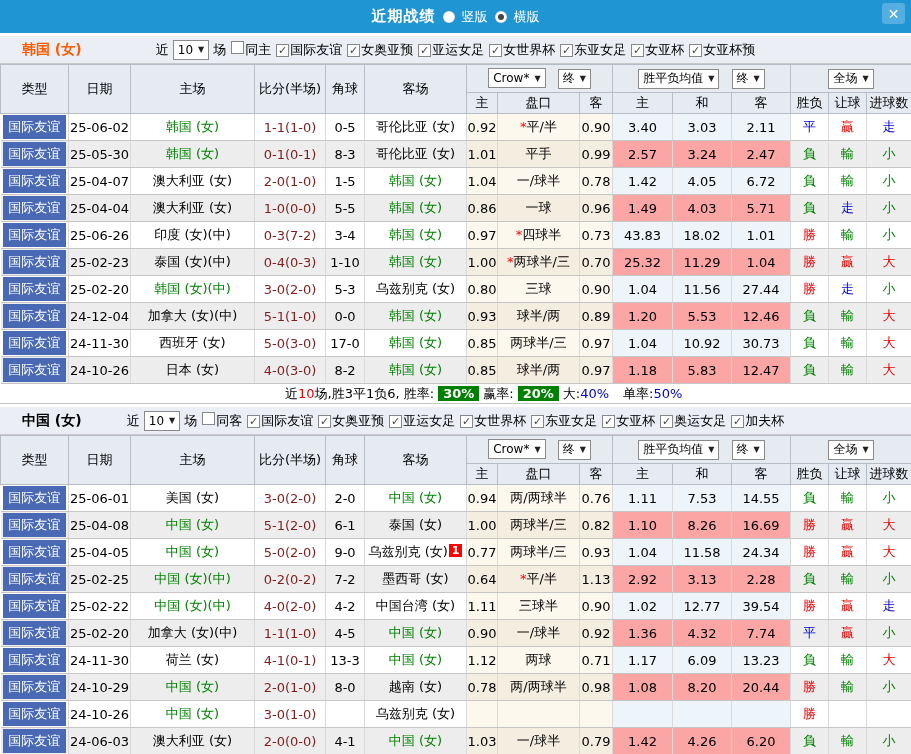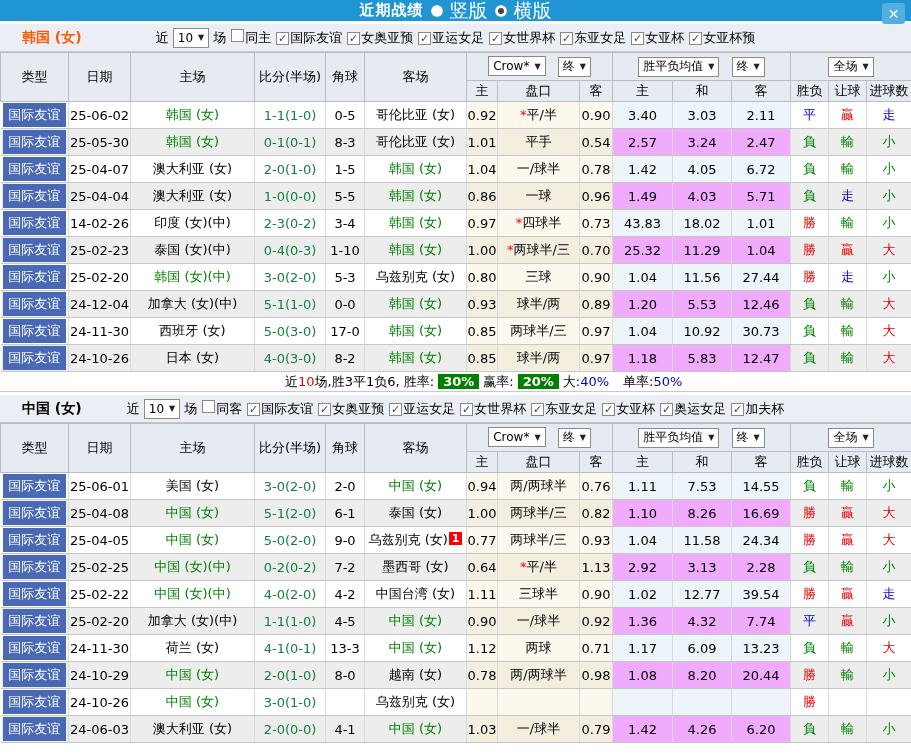--- a/index.html
+++ b/index.html
@@ -1,22 +1,22 @@
 <!DOCTYPE html>
 <html><head>
 <meta charset="utf-8">
 <style>
   html,body{margin:0;padding:0;background:#fff;}
   body{width:911px;height:754px;overflow:hidden;font-family:"DejaVu Sans","Liberation Sans",sans-serif;}
   .app{width:911px;height:754px;background:#fff;}
 
   
-  .titlebar{height:21px;background:#2095d3;position:relative;display:flex;align-items:center;justify-content:center;gap:7px;color:#fff;}
+  .titlebar{height:33px;background:#2095d3;position:relative;display:flex;align-items:center;justify-content:center;gap:7px;color:#fff;}
   .tb-title{font-weight:bold;font-size:15px;letter-spacing:1px;}
-  .tb-label{font-size:19px;}
+  .tb-label{font-size:13px;}
   .radio{width:12px;height:12px;border-radius:50%;background:#fff;display:inline-block;position:relative;box-shadow:inset 0 0 1px #777;}
   .radio.checked::after{content:"";position:absolute;left:3px;top:3px;width:6px;height:6px;border-radius:50%;background:#444;}
   .close-btn{position:absolute;right:6px;top:3px;width:23px;height:21px;background:#54aee2;border-radius:3px;color:#fff;font-size:14px;font-weight:bold;display:flex;align-items:center;justify-content:center;cursor:pointer;}
 
   .gap{height:3px;background:#fff;}
 
   
   .filter-row{height:27px;background:#ebeef5;border-bottom:1px solid #c8c8c8;display:flex;align-items:center;position:relative;font-size:13px;color:#000;}
   .section-title{position:absolute;left:22px;font-weight:bold;font-size:14px;}
   .section-title.orange{color:#ff5a00;}
@@ -29,26 +29,26 @@
   
   table.grid{width:911px;border-collapse:collapse;table-layout:fixed;font-size:13px;}
   table.grid th{background:#e6ebf2;border:1px solid #b6bdc7;font-weight:normal;font-size:13px;padding:0;color:#000;}
   tr.h1 th{height:27px;}
   tr.h2 th{height:20px;}
   table.grid td{border-right:1px solid #dadada;border-bottom:1px solid #c6c6c6;text-align:center;height:26px;padding:0;overflow:hidden;white-space:nowrap;}
   tr.even td{background:#ededed;}
   td.c-odds{background:#fdf8ee;}
   tr.even td.c-odds{background:#f4eee1;}
   td.c-mean{background:#edf5fa;margin-left:7px;}
-  tr.even td.c-mean{background:#f0abfc;}
+  tr.even td.c-mean{background:#fca5a5;}
   .type-pill{display:flex;align-items:center;justify-content:center;background:#4a69b4;color:#fff;height:24px;margin:1px 2px;font-size:13px;}
   .green{color:#008000;}
   .red{color:#e60000;}
   .blue{color:#0000cc;}
-  .score{color:#15803d;}
+  .score{color:#7f1d1d;}
   .star{color:#ff0000;}
   .badge1{display:inline-block;background:#ff0000;color:#fff;font-size:11px;font-weight:bold;line-height:13px;padding:0 3px;margin-left:1px;vertical-align:2px;}
 
   
   .summary-row{height:19px;border-bottom:1px solid #c8c8c8;display:flex;align-items:center;padding-left:285px;font-size:13px;white-space:nowrap;}
   .rate-badge{background:#008000;color:#fff;font-weight:bold;padding:0 5px;margin:0 4px;}
 </style>
 </head>
 <body>
 
@@ -167,21 +167,21 @@
             <td>
               <span class="type-pill">国际友谊</span>
             </td>
             <td>25-05-30</td>
             <td class="green">韩国 (女)</td>
             <td class="score">0-1(0-1)</td>
             <td>8-3</td>
             <td><span>哥伦比亚 (女)</span></td>
             <td class="c-odds">1.01</td>
             <td class="c-odds">平手</td>
-            <td class="c-odds">0.54</td>
+            <td class="c-odds">0.99</td>
             <td class="c-mean">2.57</td>
             <td class="c-mean">3.24</td>
             <td class="c-mean">2.47</td>
             <td class="green">負</td>
             <td class="green">輸</td>
             <td class="green">小</td>
           </tr>
           <tr>
             <td>
               <span class="type-pill">国际友谊</span>
@@ -217,23 +217,23 @@
             <td class="c-mean">4.03</td>
             <td class="c-mean">5.71</td>
             <td class="green">負</td>
             <td class="blue">走</td>
             <td class="green">小</td>
           </tr>
           <tr>
             <td>
               <span class="type-pill">国际友谊</span>
             </td>
-            <td>14-02-26</td>
+            <td>25-06-26</td>
             <td>印度 (女)(中)</td>
-            <td class="score">2-3(0-2)</td>
+            <td class="score">0-3(7-2)</td>
             <td>3-4</td>
             <td><span class="green">韩国 (女)</span></td>
             <td class="c-odds">0.97</td>
             <td class="c-odds"><span class="star">*</span>四球半</td>
             <td class="c-odds">0.73</td>
             <td class="c-mean">43.83</td>
             <td class="c-mean">18.02</td>
             <td class="c-mean">1.01</td>
             <td class="red">勝</td>
             <td class="green">輸</td>

